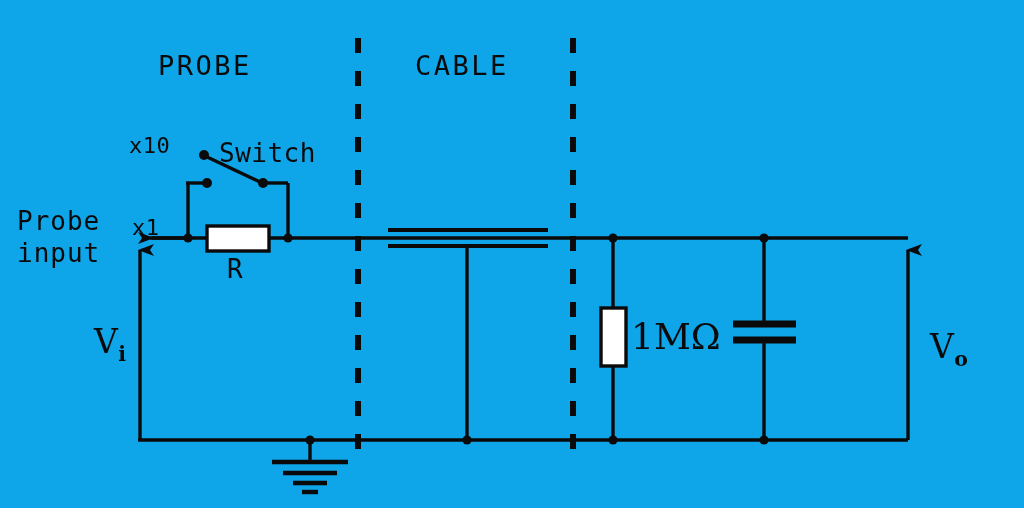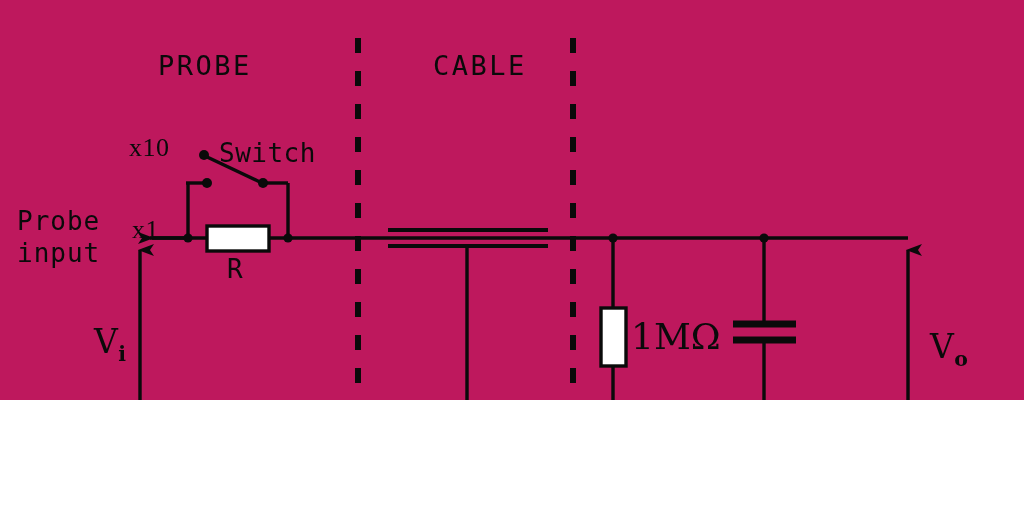--- a/index.html
+++ b/index.html
@@ -3,22 +3,22 @@
 <meta charset="utf-8">
 <style>
   html, body {
     margin: 0;
     padding: 0;
     background: #ffffff;
   }
   #canvas {
     position: relative;
     width: 1024px;
-    height: 400px;
-    background: #be185d;
+    height: 508px;
+    background: #0ea5e9;
     overflow: hidden;
     font-family: "DejaVu Serif", "Liberation Serif", serif;
   }
   #svg-layer {
     position: absolute;
     left: 0;
     top: 0;
     width: 1024px;
     height: 516px;
   }
@@ -36,23 +36,22 @@
   }
   .txt-probe-input {
     font-size: 26px;
     letter-spacing: 1px;
   }
   .txt-switch {
     font-size: 26px;
     letter-spacing: 0.5px;
   }
   .txt-mult {
-    font-size: 26px;
+    font-size: 22px;
     letter-spacing: 0.5px;
-    font-family: Liberation Serif, serif;
   }
   .txt-r {
     font-size: 26px;
   }
   .txt-val {
     font-size: 36px;
     font-family: "DejaVu Serif", "Liberation Serif", serif;
     letter-spacing: 0px;
   }
   .txt-v {
@@ -172,21 +171,21 @@
       <line x1="310" y1="440" x2="310" y2="462" stroke="#0a0a0a" stroke-width="3.4"></line>
       <line x1="272" y1="462" x2="348" y2="462" stroke="#0a0a0a" stroke-width="4.4"></line>
       <line x1="283" y1="473" x2="337" y2="473" stroke="#0a0a0a" stroke-width="4.4"></line>
       <line x1="293" y1="483" x2="327" y2="483" stroke="#0a0a0a" stroke-width="4.4"></line>
       <line x1="302" y1="492" x2="318" y2="492" stroke="#0a0a0a" stroke-width="4.4"></line>
     </g>
   </svg>
 
   <div class="lbl section-title" style="left:158px; top:52px;">PROBE</div>
 
-  <div class="lbl section-title" style="left:433px; top:52px;">CABLE</div>
+  <div class="lbl section-title" style="left:415px; top:52px;">CABLE</div>
 
 
   <div class="lbl txt-mult" style="left:129px; top:134px;">x10</div>
 
   <div class="lbl txt-mult" style="left:132px; top:168px;margin-top:48px;">x1</div>
 
   <div class="lbl txt-switch" style="left:219px; top:140px;">Switch</div>
 
   <div class="lbl txt-probe-input" style="left:17px; top:208px;">Probe</div>
 

